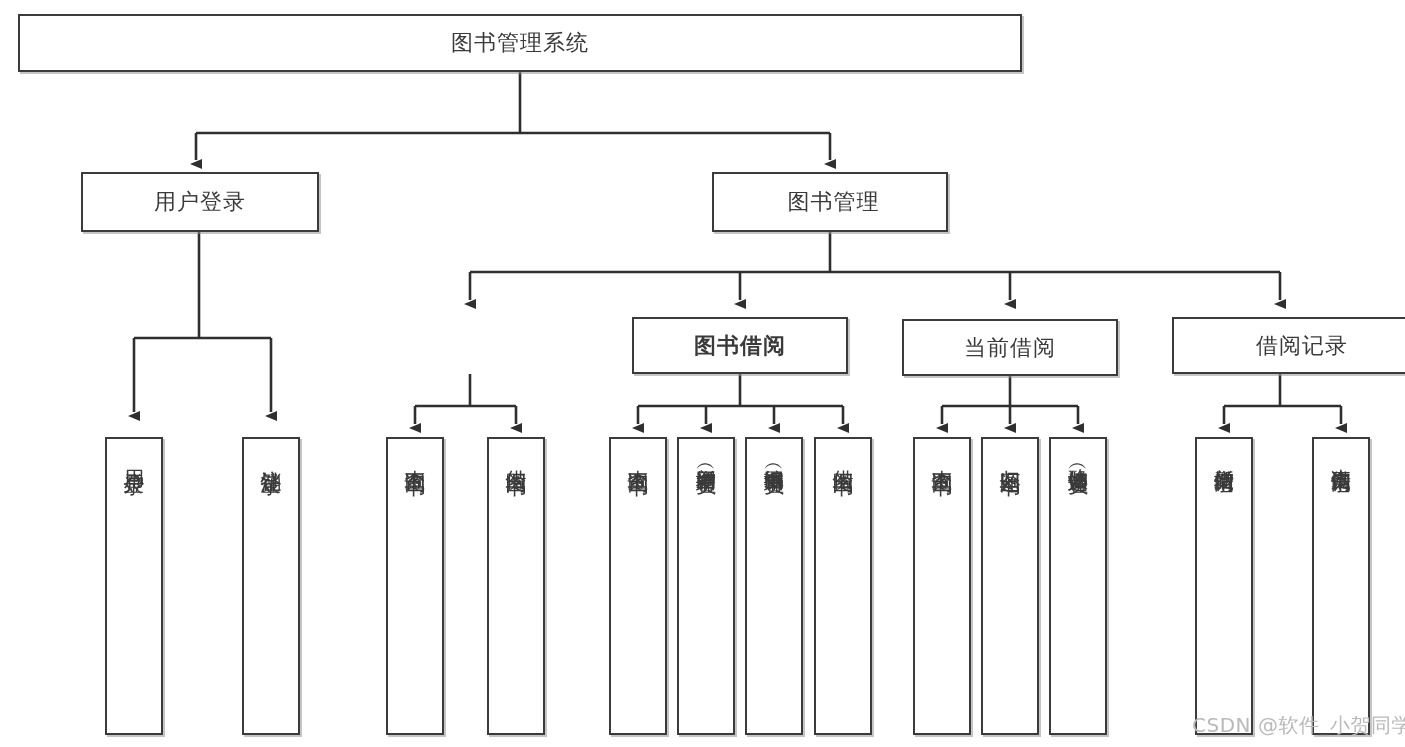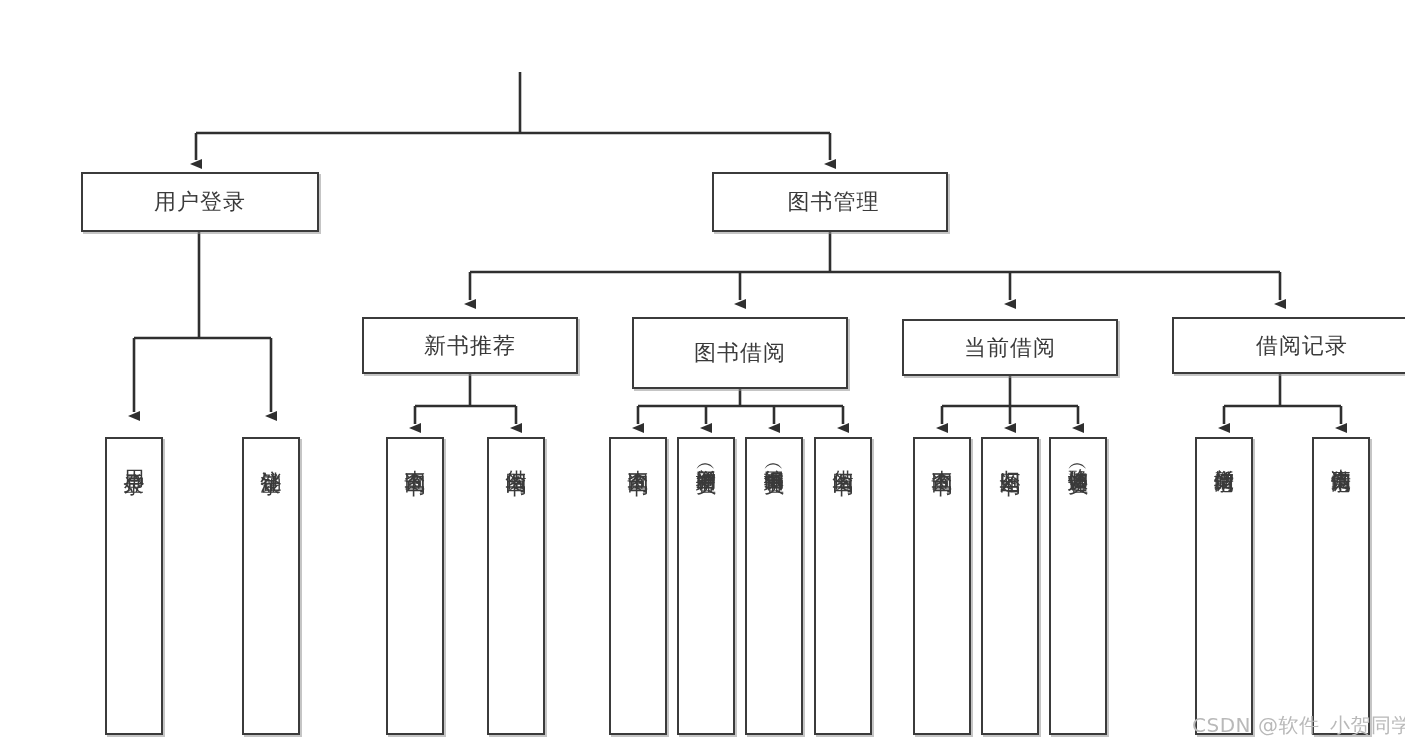--- a/index.html
+++ b/index.html
@@ -120,32 +120,32 @@
       <path d="M1010,406 L1010,424" marker-end="url(#arrow)"></path>
       <path d="M1078,406 L1078,424" marker-end="url(#arrow)"></path>
 
       <path d="M1280,374 L1280,406"></path>
       <path d="M1224,406 L1341,406"></path>
       <path d="M1224,406 L1224,424" marker-end="url(#arrow)"></path>
       <path d="M1341,406 L1341,424" marker-end="url(#arrow)"></path>
     </g>
   </svg>
 
+  <div class="node horiz" style="left:18px; top:14px; width:1004px; height:58px;">
+    <span class="label">图书管理系统</span>
+  </div>
 
   <div class="node horiz" style="left:81px; top:172px; width:238px; height:60px;">
     <span class="label">用户登录</span>
   </div>
   <div class="node horiz" style="left:712px; top:172px; width:236px; height:60px;padding-left:7px;">
     <span class="label">图书管理</span>
   </div>
 
-  <div class="node horiz" style="left:362px; top:317px; width:216px; height:57px;">
-    <span class="label">新书推荐</span>
-  </div>
-  <div class="node horiz" style="left:632px; top:317px; width:216px; height:72px;">
+  <div class="node horiz" style="left:632px; top:317px; width:216px; height:57px;font-weight:bold;">
     <span class="label">图书借阅</span>
   </div>
   <div class="node horiz" style="left:902px; top:319px; width:216px; height:57px;">
     <span class="label">当前借阅</span>
   </div>
   <div class="node horiz" style="left:1172px; top:317px; width:260px; height:57px;">
     <span class="label">借阅记录</span>
   </div>
 
   <div class="node vert" style="left:105px; top:437px; width:58px; height:298px;">

